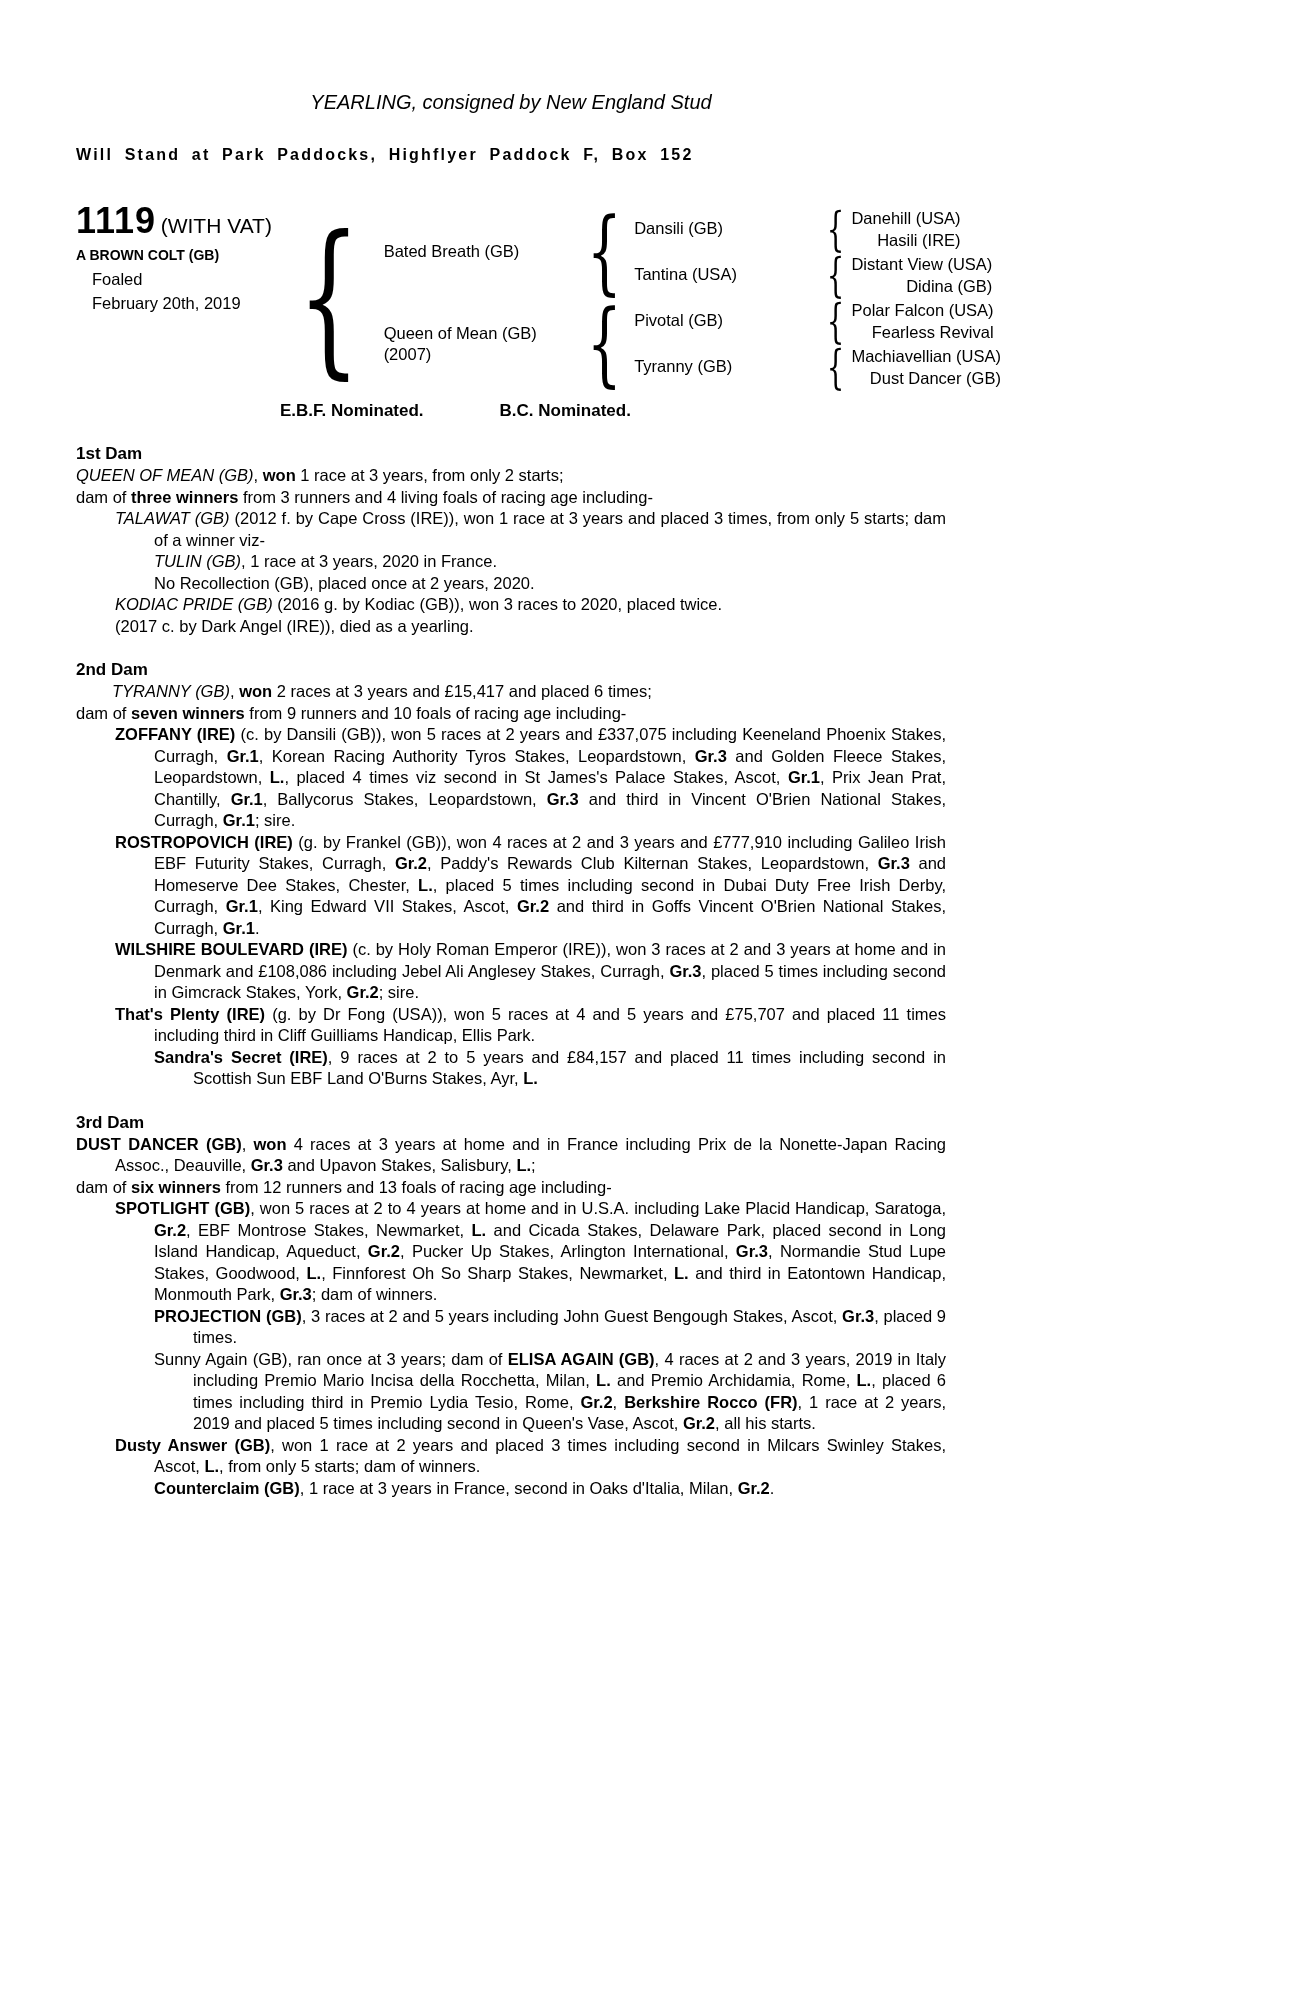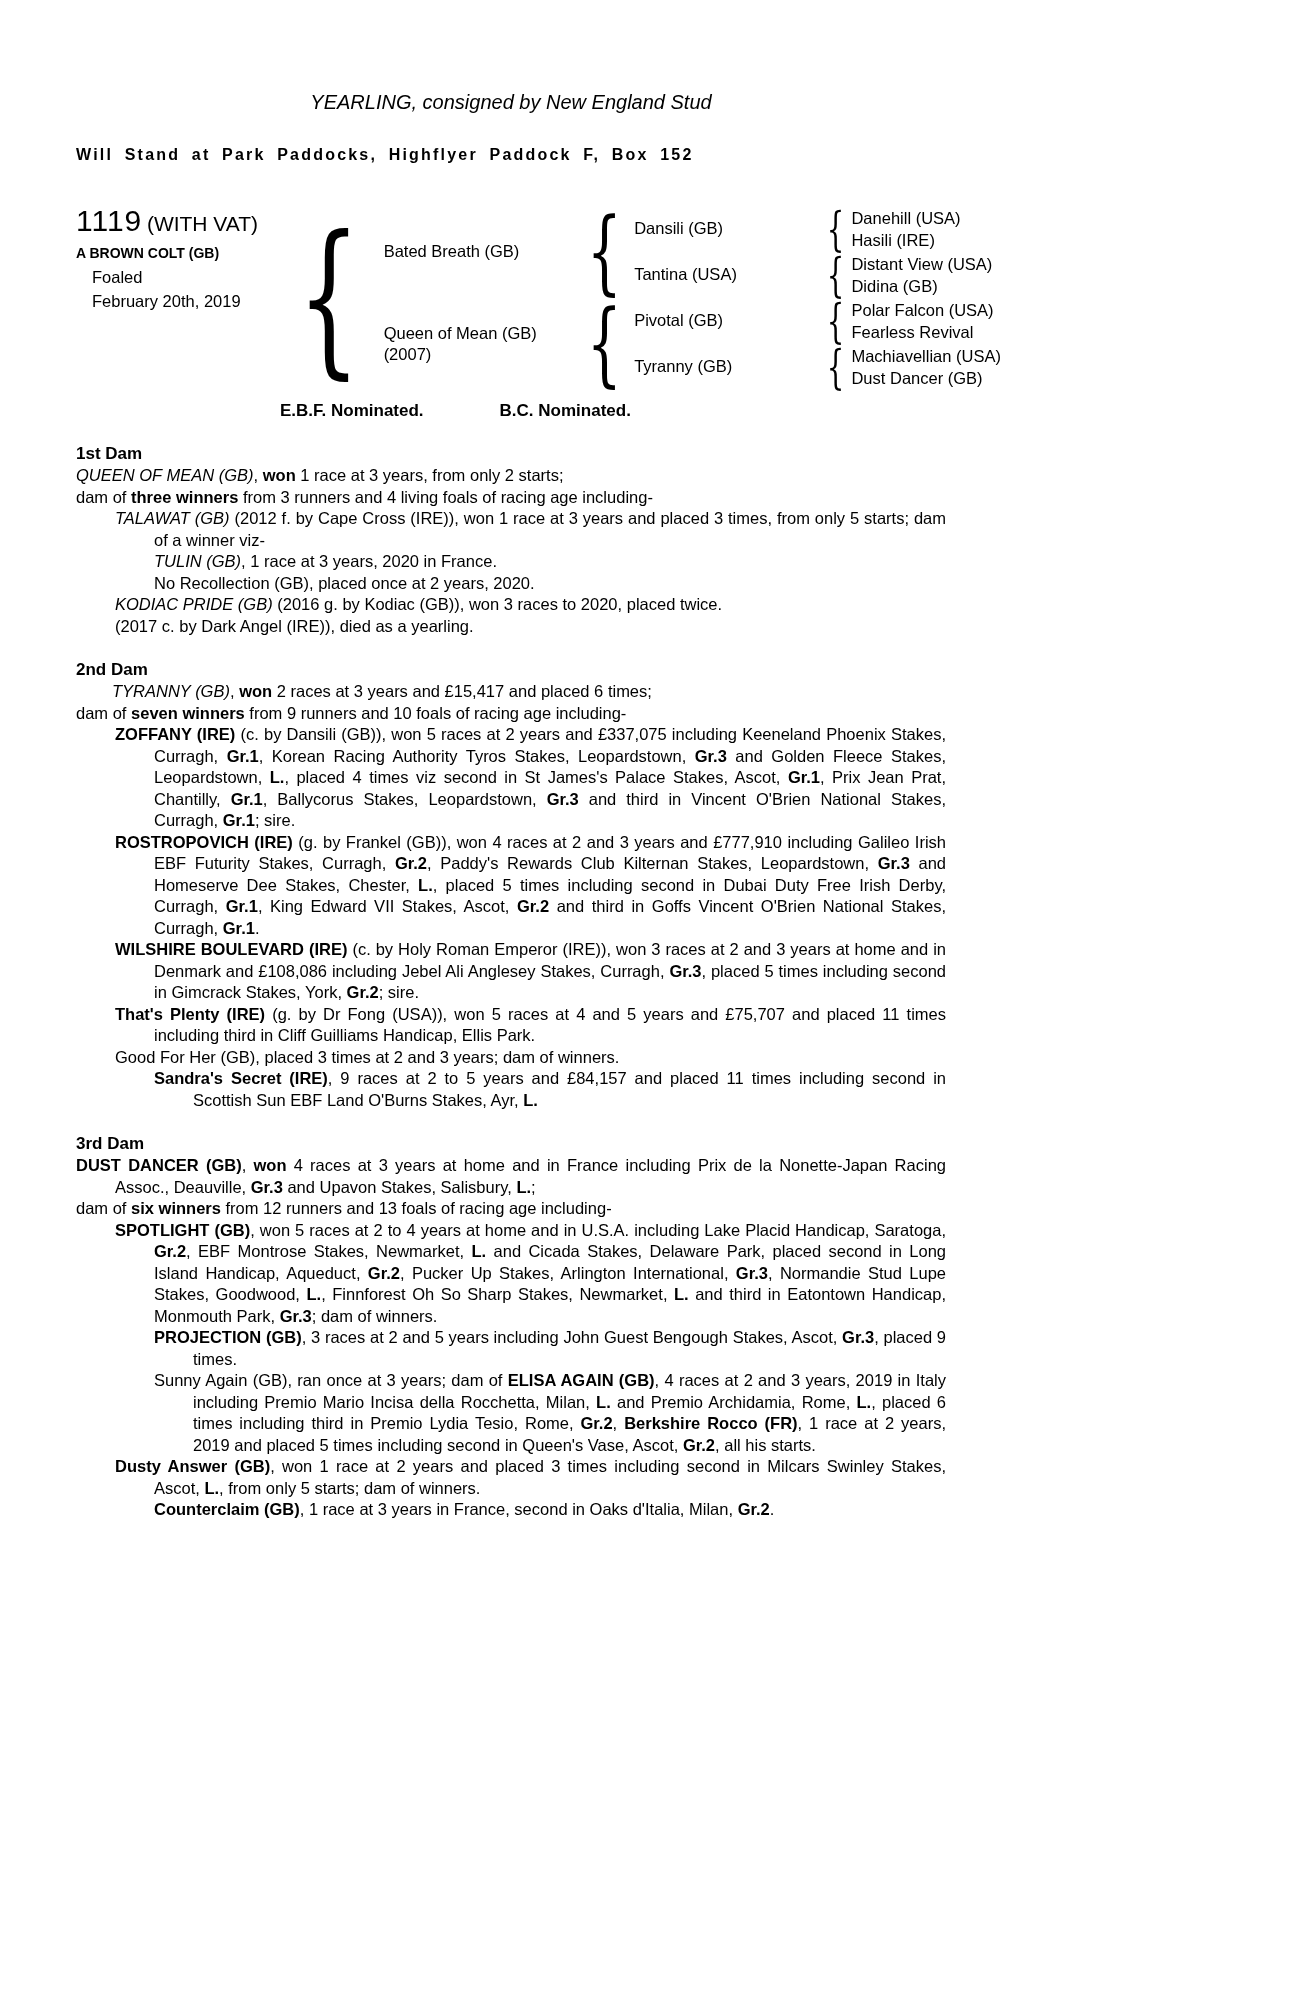--- a/index.html
+++ b/index.html
@@ -32,41 +32,41 @@
     word-spacing: 5px;
   }
   
   .ped-block {
     margin-top: 40px;
     display: flex;
     align-items: flex-start;
   }
   .lot-col { width: 200px; flex: 0 0 auto; padding-top: 4px; }
   .lot-line { white-space: nowrap; }
-  .lot-num { font-size: 30px; font-weight: 400; letter-spacing: 1px; }
+  .lot-num { font-size: 36px; font-weight: 700; letter-spacing: 1px; }
   .vat { font-size: 21px; }
   .colt-desc { font-weight: 700; font-size: 14px; line-height: 22px; width: 175px; margin-top: 6px; }
   .foaled { font-size: 16.5px; line-height: 22px; margin-top: 2px; margin-left: 16px; }
   .tree { display: flex; align-items: center; flex: 1 1 auto; }
   .pcol { display: flex; flex-direction: column; justify-content: center; }
   .prow { display: flex; align-items: center; }
   .brace {
     font-family: "DejaVu Serif", serif;
     font-weight: 400;
     line-height: 1;
     flex: 0 0 auto;
     transform: scaleX(0.6);
     transform-origin: center;
   }
   .b-small { font-size: 46px; margin: 0 1px; }
   .b-mid   { font-size: 92px; margin: 0 1px; }
   .b-big   { font-size: 166px; margin-right: 2px; }
   .g1name  { width: 190px; flex: 0 0 auto; line-height: 21px; }
   .g2name  { width: 186px; flex: 0 0 auto; line-height: 21px; }
-  .g3pair  { padding: 1px 0; }
+  .g3pair  { padding: 1px 0; align-items: flex-end; }
   .g3name  { line-height: 22px; white-space: nowrap; }
   
   .nominations {
     margin-top: 10px;
     margin-left: 204px;
     display: flex;
     gap: 76px;
     font-weight: 700;
     font-size: 17px;
   }
@@ -176,21 +176,20 @@
       <div class="para" style="padding-left: 117px; text-indent: -39px;"><span>No Recollection (GB), placed once at 2 years, 2020.</span></div>
       <div class="para" style="padding-left: 78px; text-indent: -39px;"><span class="s-i">KODIAC PRIDE (GB)</span><span> (2016 g. by Kodiac (GB)), won 3 races to 2020, placed twice.</span></div>
       <div class="para" style="padding-left: 78px; text-indent: -39px;"><span>(2017 c. by Dark Angel (IRE)), died as a yearling.</span></div>
       <div class="dam-head">2nd Dam</div>
       <div class="para" style="padding-left: 39px; text-indent: -39px; margin-left: 36px;"><span class="s-i">TYRANNY (GB)</span><span>, </span><span class="s-b">won</span><span> 2 races at 3 years and £15,417 and placed 6 times;</span></div>
       <div class="para" style="padding-left: 0px; text-indent: 0px;"><span>dam of </span><span class="s-b">seven winners</span><span> from 9 runners and 10 foals of racing age including-</span></div>
       <div class="para" style="padding-left: 78px; text-indent: -39px;"><span class="s-b">ZOFFANY (IRE)</span><span> (c. by Dansili (GB)), won 5 races at 2 years and £337,075 including Keeneland Phoenix Stakes, Curragh, </span><span class="s-b">Gr.1</span><span>, Korean Racing Authority Tyros Stakes, Leopardstown, </span><span class="s-b">Gr.3</span><span> and Golden Fleece Stakes, Leopardstown, </span><span class="s-b">L.</span><span>, placed 4 times viz second in St James's Palace Stakes, Ascot, </span><span class="s-b">Gr.1</span><span>, Prix Jean Prat, Chantilly, </span><span class="s-b">Gr.1</span><span>, Ballycorus Stakes, Leopardstown, </span><span class="s-b">Gr.3</span><span> and third in Vincent O'Brien National Stakes, Curragh, </span><span class="s-b">Gr.1</span><span>; sire.</span></div>
       <div class="para" style="padding-left: 78px; text-indent: -39px;"><span class="s-b">ROSTROPOVICH (IRE)</span><span> (g. by Frankel (GB)), won 4 races at 2 and 3 years and £777,910 including Galileo Irish EBF Futurity Stakes, Curragh, </span><span class="s-b">Gr.2</span><span>, Paddy's Rewards Club Kilternan Stakes, Leopardstown, </span><span class="s-b">Gr.3</span><span> and Homeserve Dee Stakes, Chester, </span><span class="s-b">L.</span><span>, placed 5 times including second in Dubai Duty Free Irish Derby, Curragh, </span><span class="s-b">Gr.1</span><span>, King Edward VII Stakes, Ascot, </span><span class="s-b">Gr.2</span><span> and third in Goffs Vincent O'Brien National Stakes, Curragh, </span><span class="s-b">Gr.1</span><span>.</span></div>
       <div class="para" style="padding-left: 78px; text-indent: -39px;"><span class="s-b">WILSHIRE BOULEVARD (IRE)</span><span> (c. by Holy Roman Emperor (IRE)), won 3 races at 2 and 3 years at home and in Denmark and £108,086 including Jebel Ali Anglesey Stakes, Curragh, </span><span class="s-b">Gr.3</span><span>, placed 5 times including second in Gimcrack Stakes, York, </span><span class="s-b">Gr.2</span><span>; sire.</span></div>
       <div class="para" style="padding-left: 78px; text-indent: -39px;"><span class="s-b">That's Plenty (IRE)</span><span> (g. by Dr Fong (USA)), won 5 races at 4 and 5 years and £75,707 and placed 11 times including third in Cliff Guilliams Handicap, Ellis Park.</span></div>
-      <div class="para" style="padding-left: 78px; text-indent: -39px;"><span>Good For Her (GB), placed 3 times at 2 and 3 years; dam of winners.</span></div>
       <div class="para" style="padding-left: 117px; text-indent: -39px;"><span class="s-b">Sandra's Secret (IRE)</span><span>, 9 races at 2 to 5 years and £84,157 and placed 11 times including second in Scottish Sun EBF Land O'Burns Stakes, Ayr, </span><span class="s-b">L.</span></div>
       <div class="dam-head">3rd Dam</div>
       <div class="para" style="padding-left: 39px; text-indent: -39px;"><span class="s-b">DUST DANCER (GB)</span><span>, </span><span class="s-b">won</span><span> 4 races at 3 years at home and in France including Prix de la Nonette-Japan Racing Assoc., Deauville, </span><span class="s-b">Gr.3</span><span> and Upavon Stakes, Salisbury, </span><span class="s-b">L.</span><span>;</span></div>
       <div class="para" style="padding-left: 0px; text-indent: 0px;"><span>dam of </span><span class="s-b">six winners</span><span> from 12 runners and 13 foals of racing age including-</span></div>
       <div class="para" style="padding-left: 78px; text-indent: -39px;"><span class="s-b">SPOTLIGHT (GB)</span><span>, won 5 races at 2 to 4 years at home and in U.S.A. including Lake Placid Handicap, Saratoga, </span><span class="s-b">Gr.2</span><span>, EBF Montrose Stakes, Newmarket, </span><span class="s-b">L.</span><span> and Cicada Stakes, Delaware Park, placed second in Long Island Handicap, Aqueduct, </span><span class="s-b">Gr.2</span><span>, Pucker Up Stakes, Arlington International, </span><span class="s-b">Gr.3</span><span>, Normandie Stud Lupe Stakes, Goodwood, </span><span class="s-b">L.</span><span>, Finnforest Oh So Sharp Stakes, Newmarket, </span><span class="s-b">L.</span><span> and third in Eatontown Handicap, Monmouth Park, </span><span class="s-b">Gr.3</span><span>; dam of winners.</span></div>
       <div class="para" style="padding-left: 117px; text-indent: -39px;"><span class="s-b">PROJECTION (GB)</span><span>, 3 races at 2 and 5 years including John Guest Bengough Stakes, Ascot, </span><span class="s-b">Gr.3</span><span>, placed 9 times.</span></div>
       <div class="para" style="padding-left: 117px; text-indent: -39px;"><span>Sunny Again (GB), ran once at 3 years; dam of </span><span class="s-b">ELISA AGAIN (GB)</span><span>, 4 races at 2 and 3 years, 2019 in Italy including Premio Mario Incisa della Rocchetta, Milan, </span><span class="s-b">L.</span><span> and Premio Archidamia, Rome, </span><span class="s-b">L.</span><span>, placed 6 times including third in Premio Lydia Tesio, Rome, </span><span class="s-b">Gr.2</span><span>, </span><span class="s-b">Berkshire Rocco (FR)</span><span>, 1 race at 2 years, 2019 and placed 5 times including second in Queen's Vase, Ascot, </span><span class="s-b">Gr.2</span><span>, all his starts.</span></div>
       <div class="para" style="padding-left: 78px; text-indent: -39px;"><span class="s-b">Dusty Answer (GB)</span><span>, won 1 race at 2 years and placed 3 times including second in Milcars Swinley Stakes, Ascot, </span><span class="s-b">L.</span><span>, from only 5 starts; dam of winners.</span></div>
       <div class="para" style="padding-left: 117px; text-indent: -39px;"><span class="s-b">Counterclaim (GB)</span><span>, 1 race at 3 years in France, second in Oaks d'Italia, Milan, </span><span class="s-b">Gr.2</span><span>.</span></div>
     </div>

